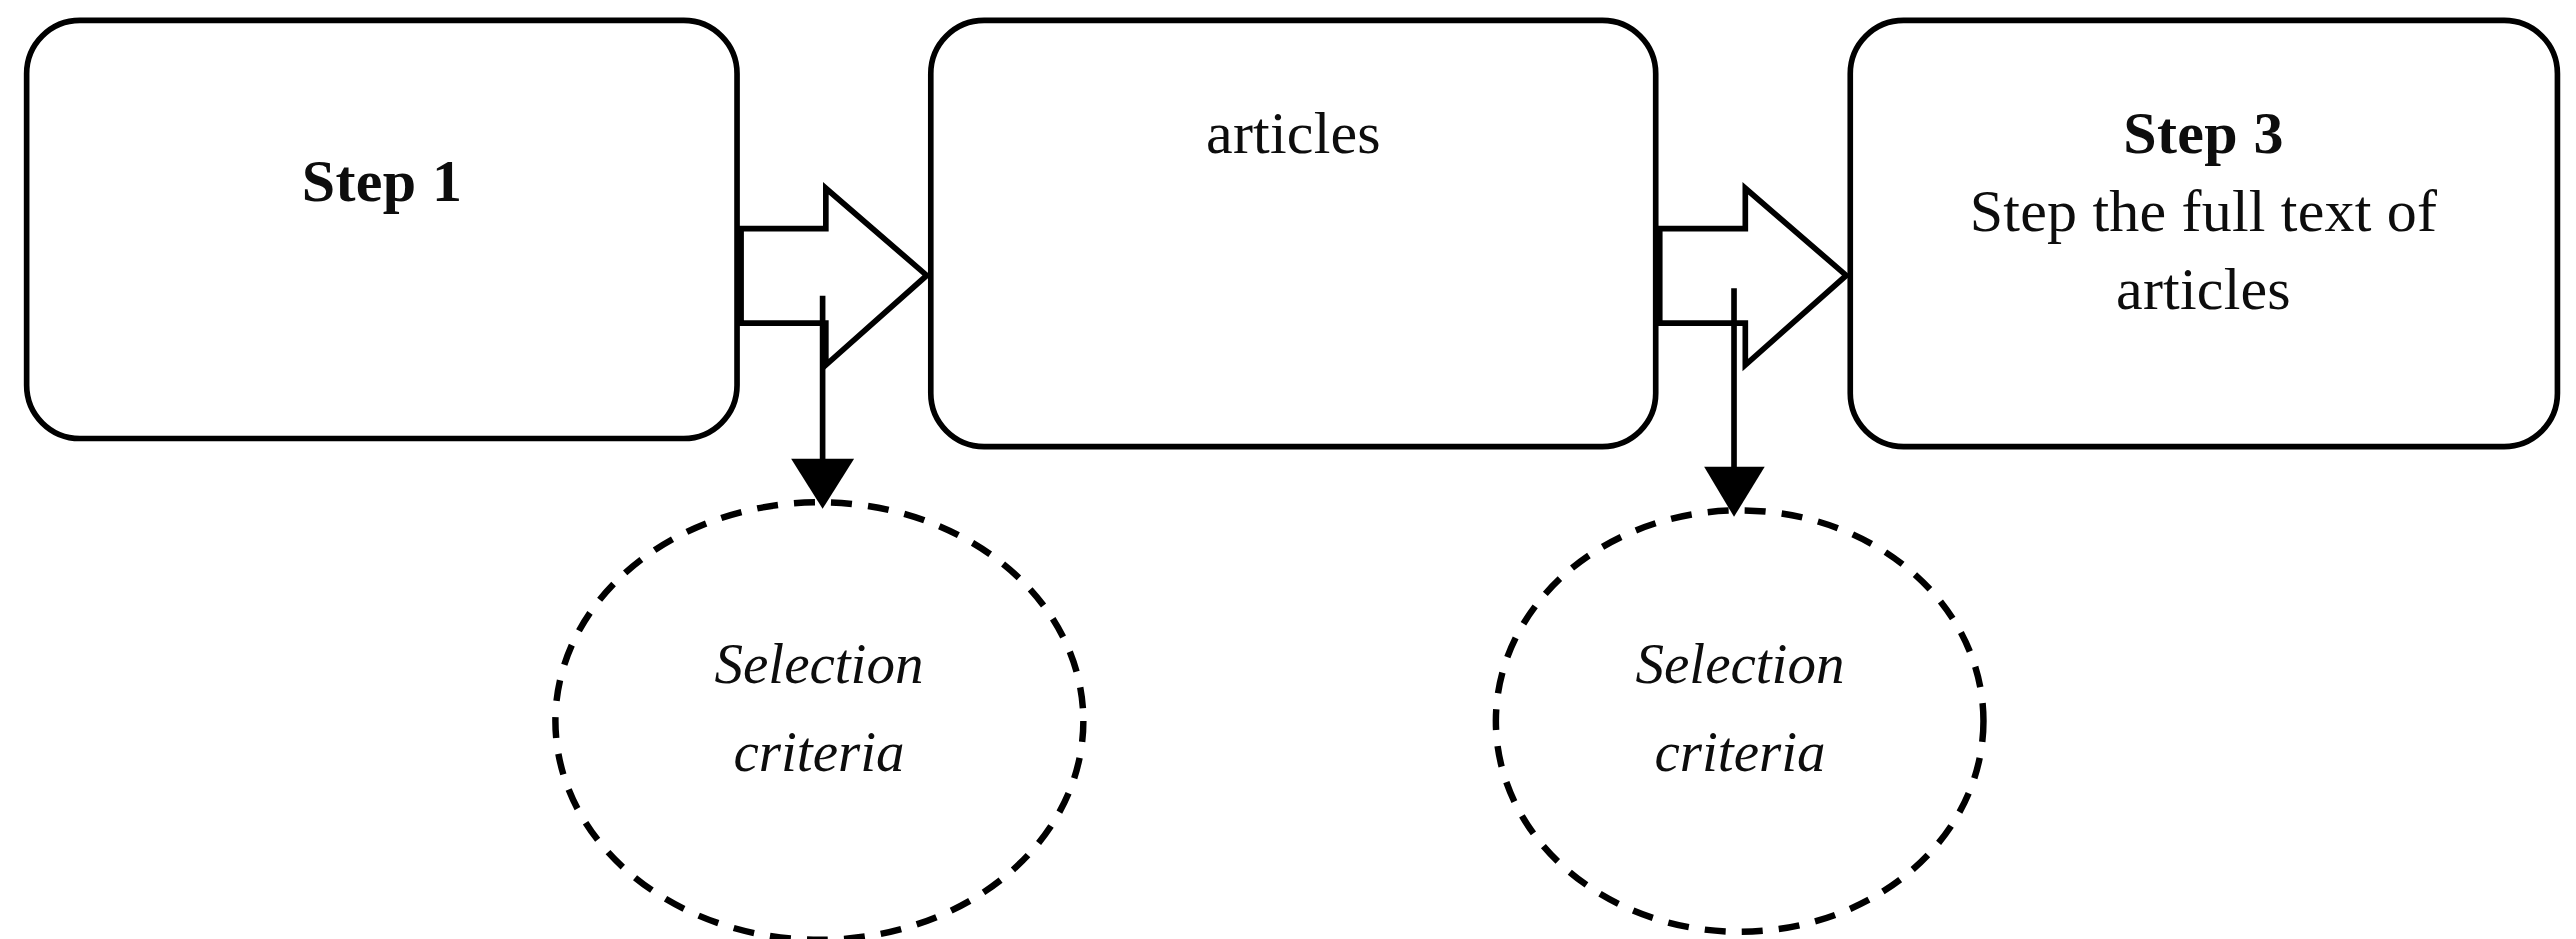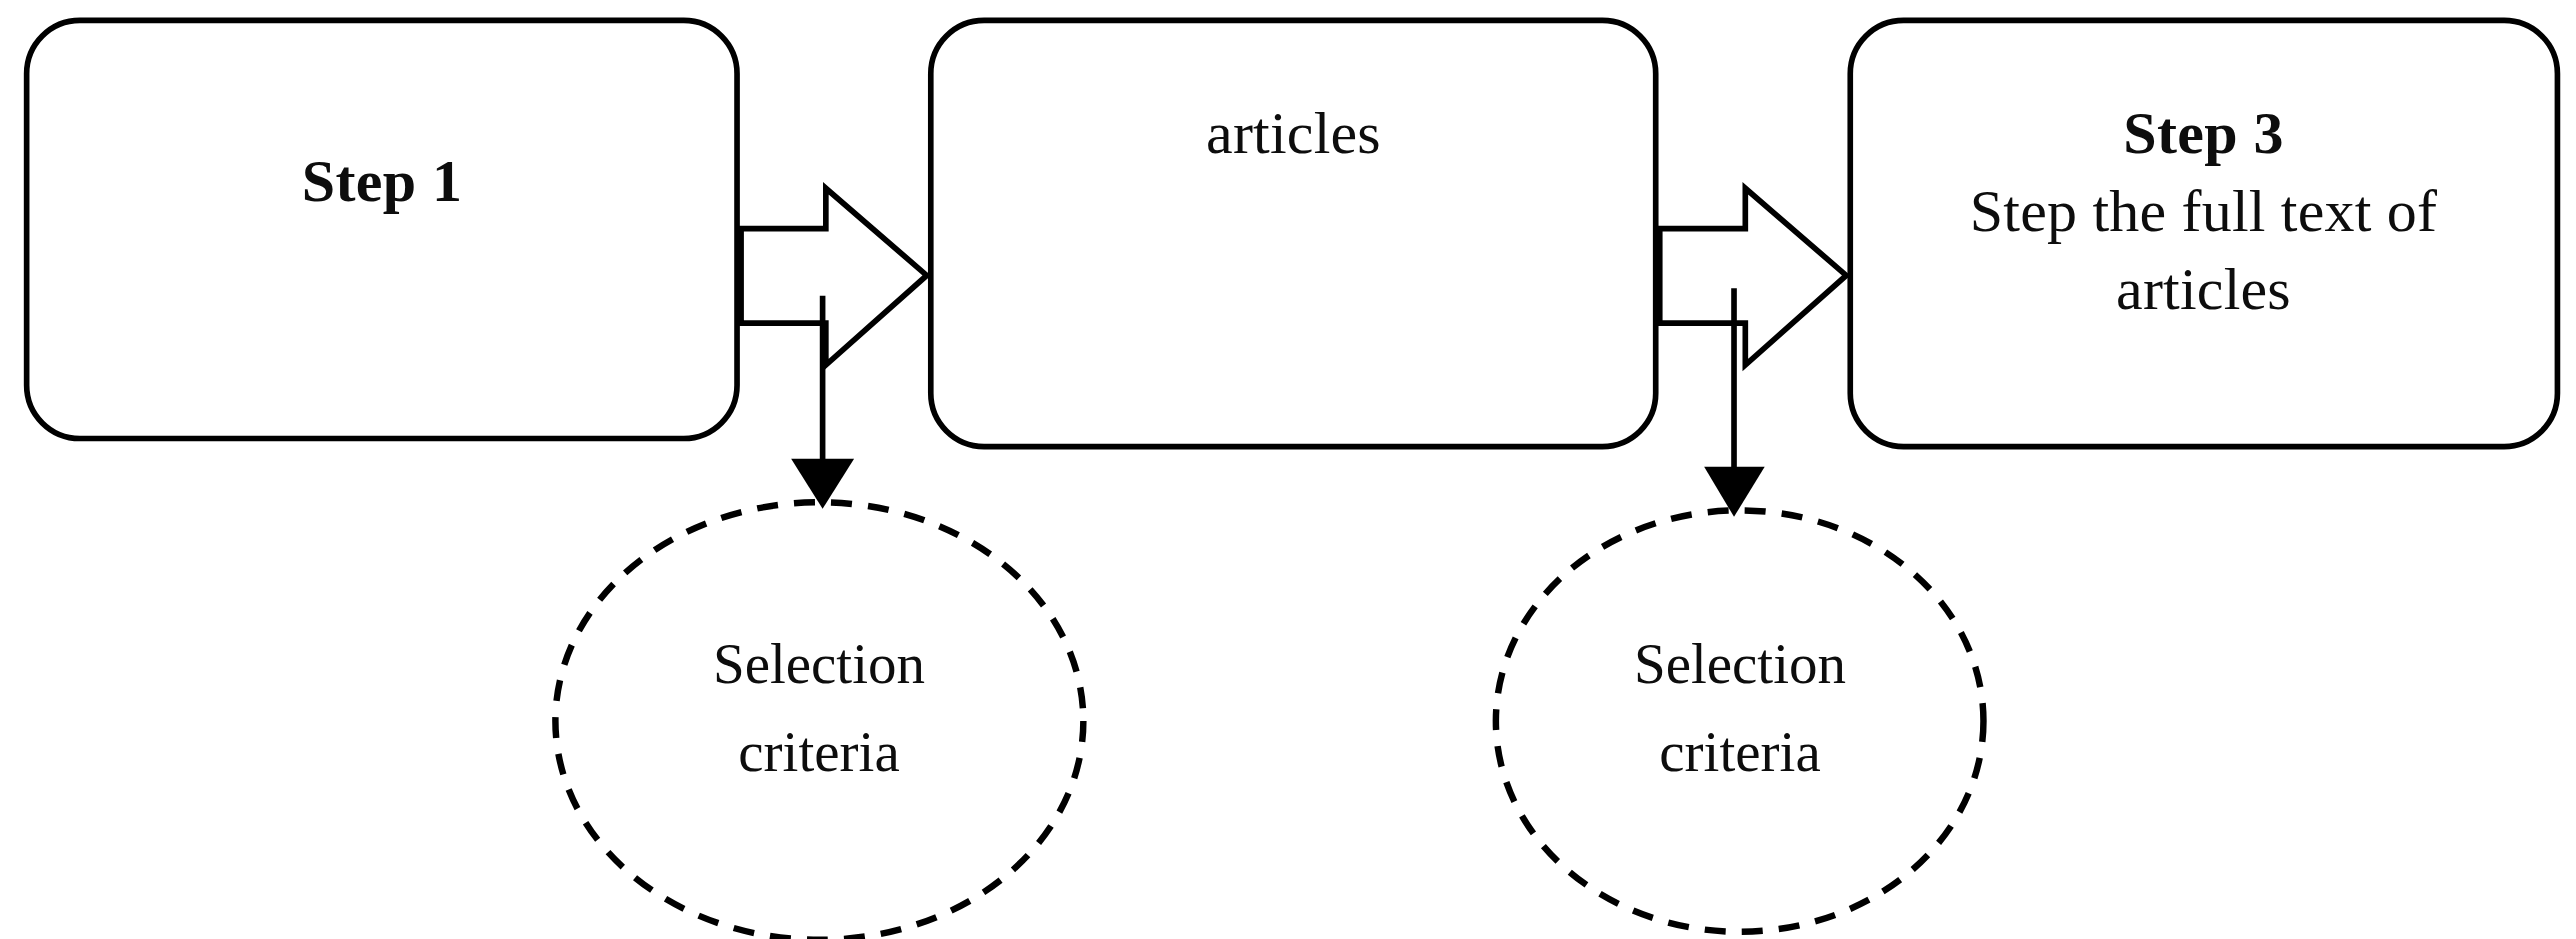--- a/index.html
+++ b/index.html
@@ -75,20 +75,21 @@
   .step-desc {
     display: block;
     font-weight: normal;
     font-size: 60px;
     letter-spacing: 0.2px;
   }
   .criteria-text-block {
     position: absolute;
     text-align: center;
     color: #0d0d0d;
+    font-style: italic;
     font-size: 57px;
     line-height: 1.55;
     pointer-events: auto;
   }
   .criteria-line {
     display: block;
   }
 </style>
 </head>
 <body>

